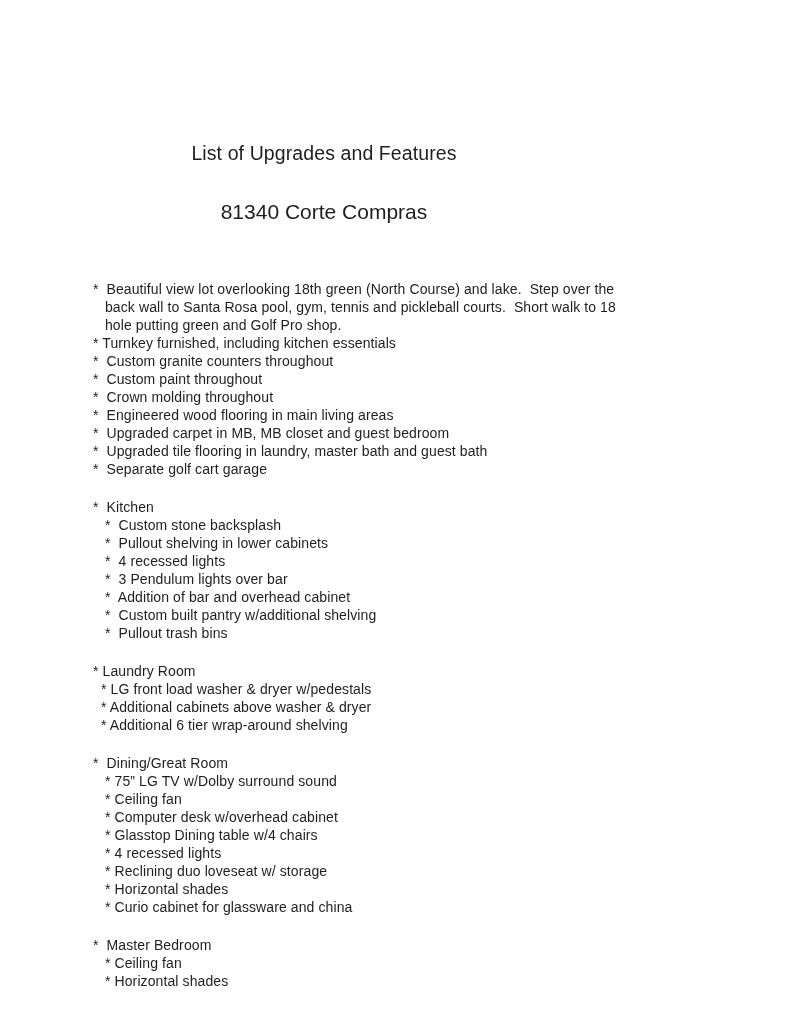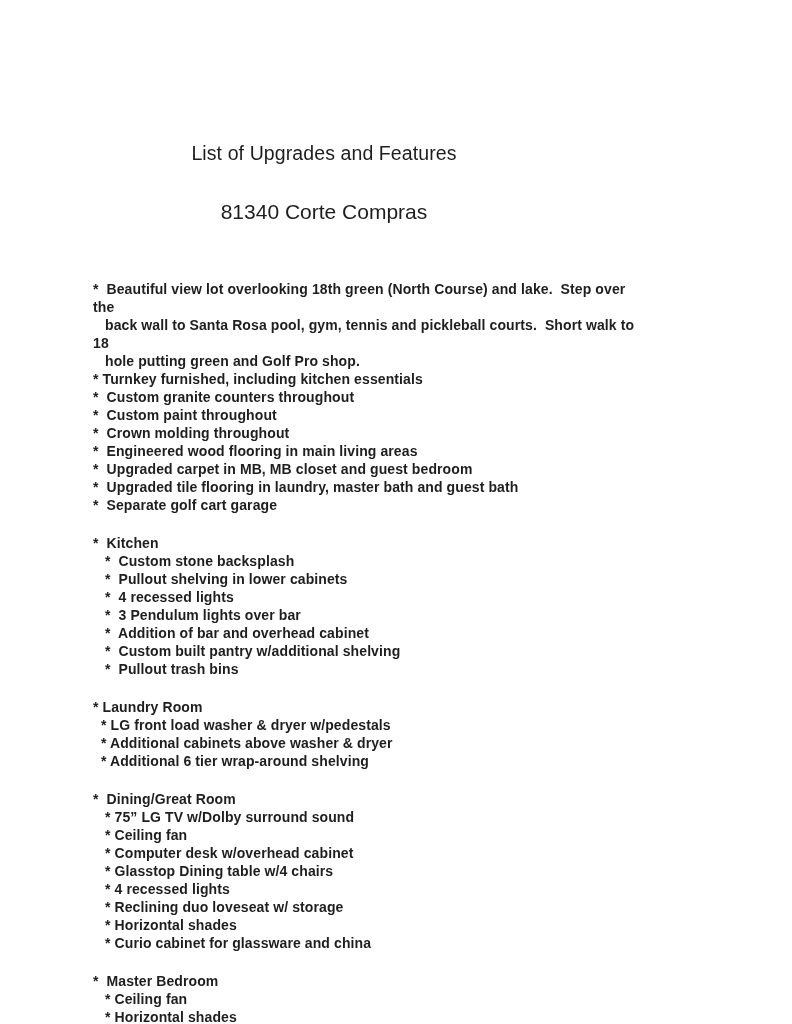--- a/index.html
+++ b/index.html
@@ -37,21 +37,20 @@
     font-size: 14px;
     line-height: 18px;
     white-space: pre-wrap;
     letter-spacing: 0.1px;
   }
   .section + .section {
     margin-top: 20px;
   }
   .line {
     min-height: 18px;
-    font-weight: bold;
   }
 </style>
 </head>
 <body>
 
 <div class="page" style="background: rgb(255, 255, 255); color: rgb(30, 30, 30);">
   <div class="header">
     <div class="title">List of Upgrades and Features</div>
     <div class="subtitle">81340 Corte Compras</div>
   </div>

